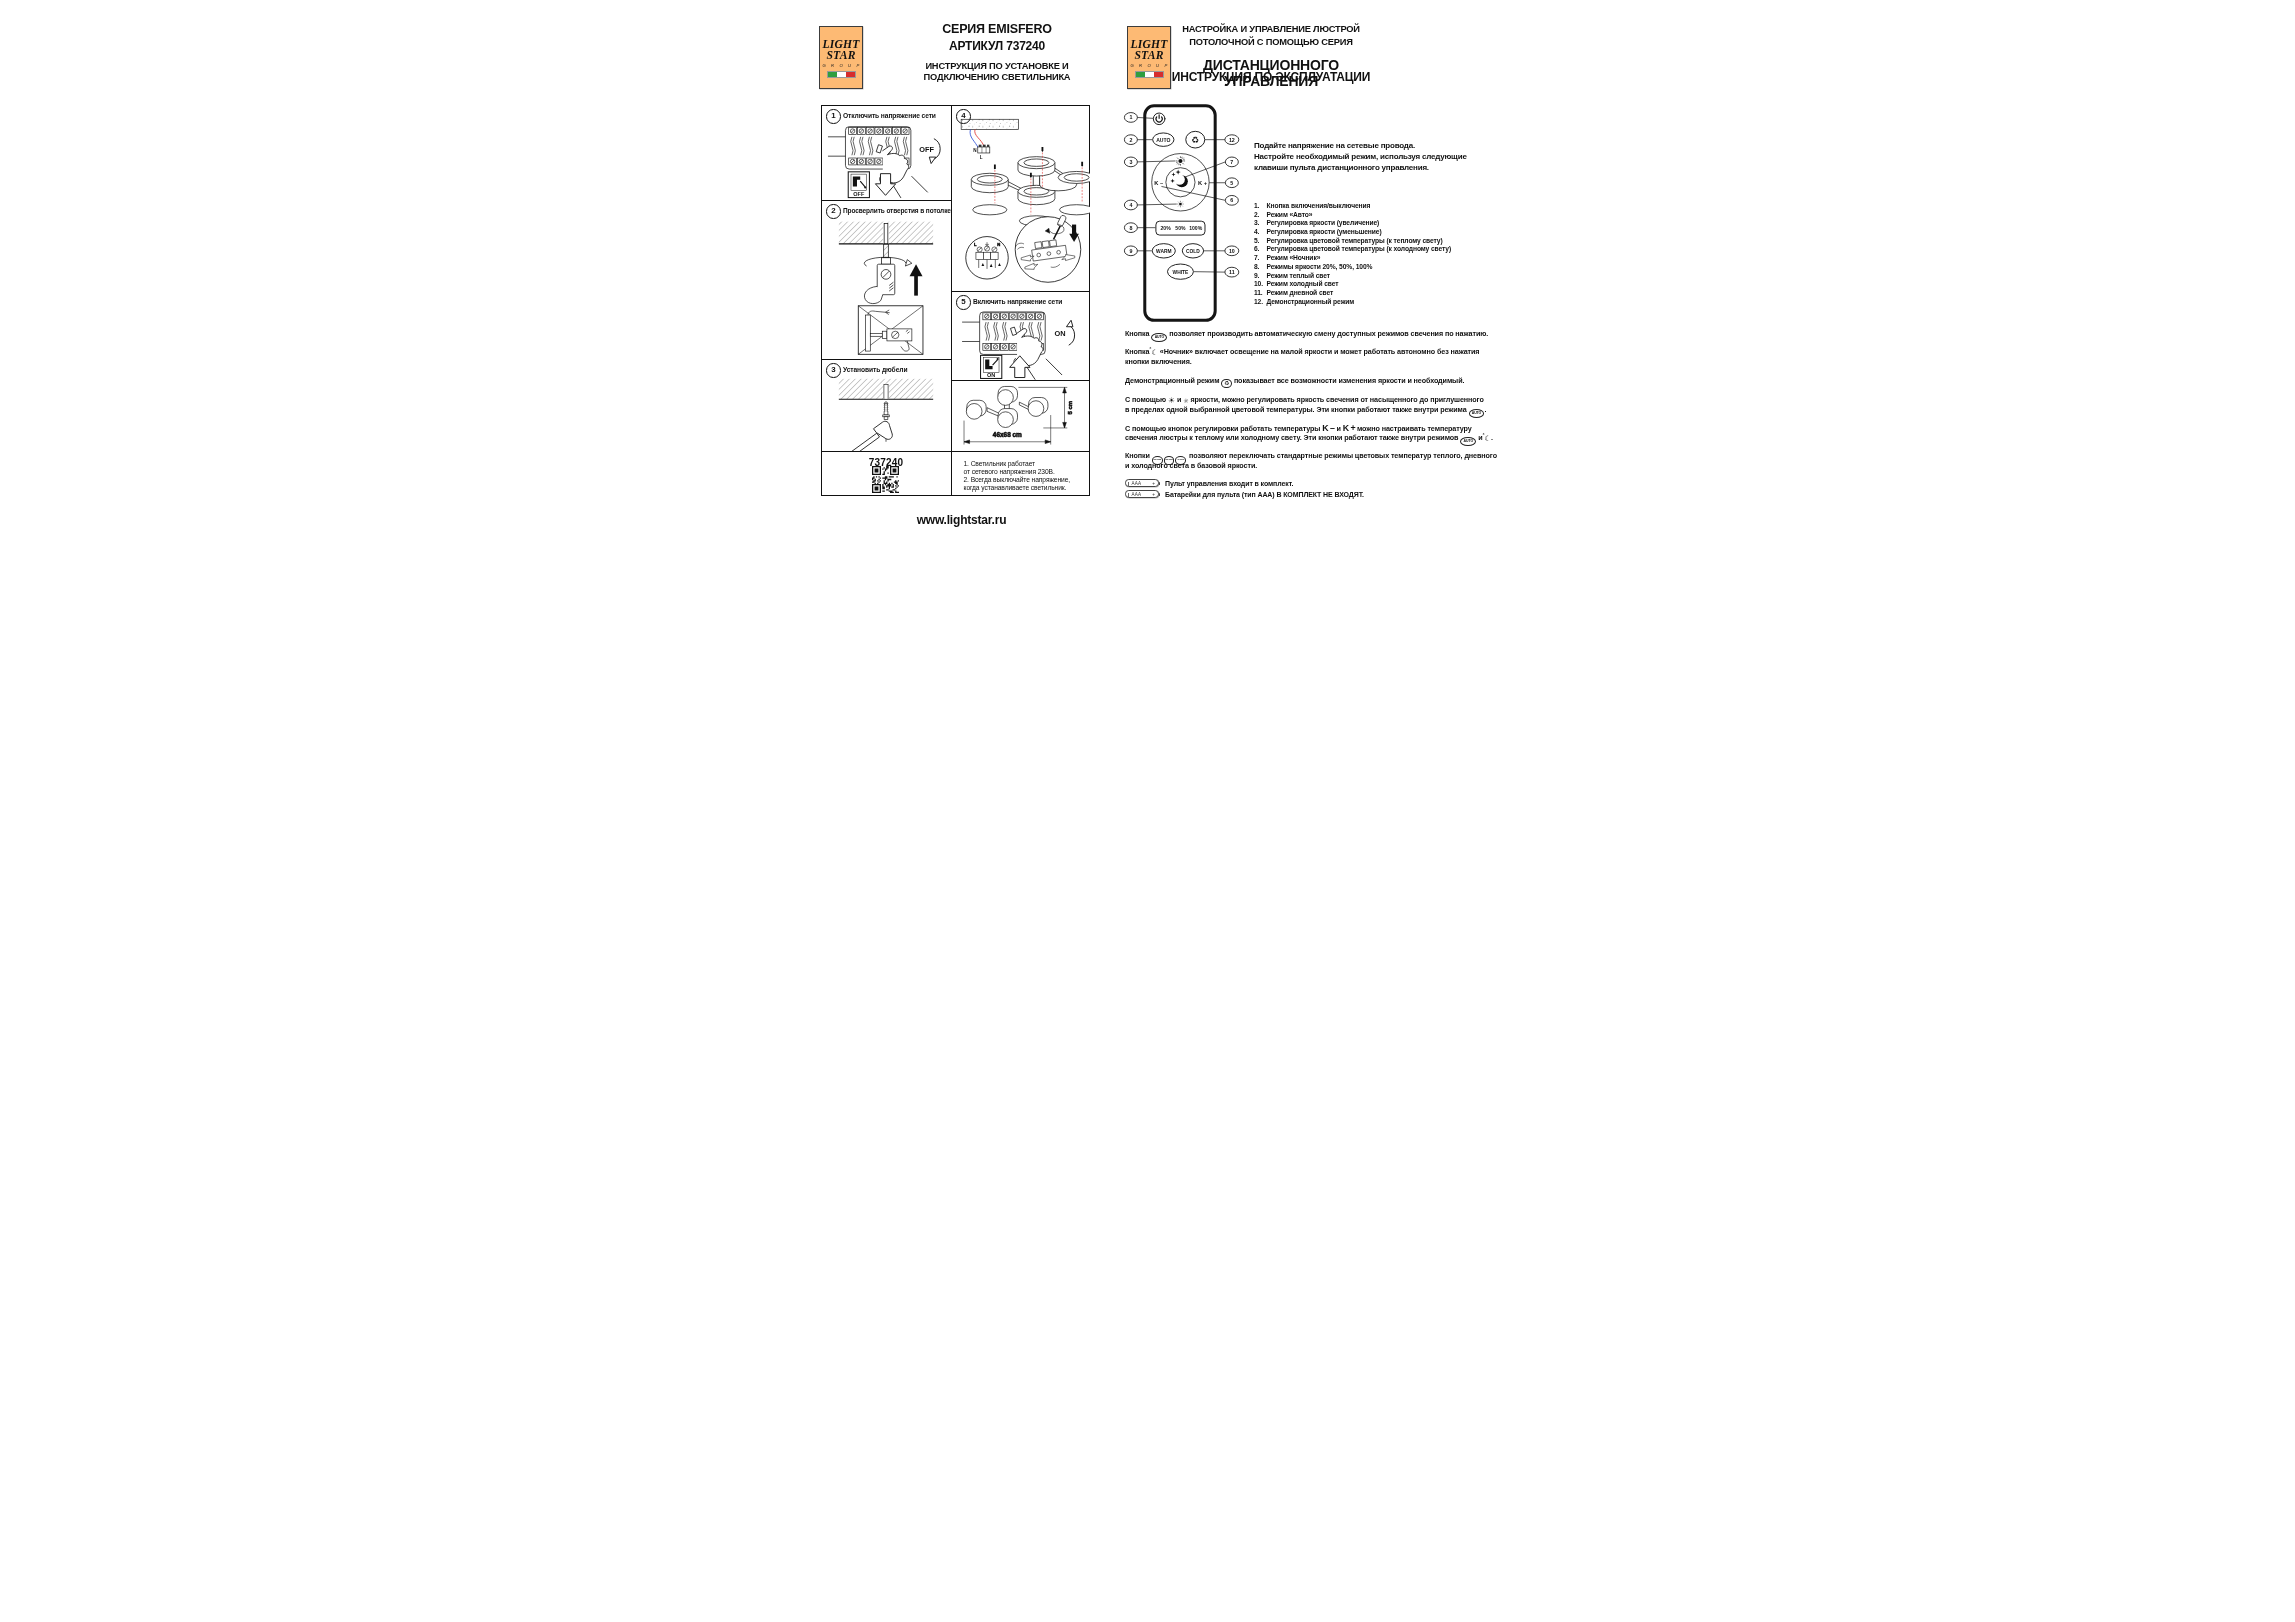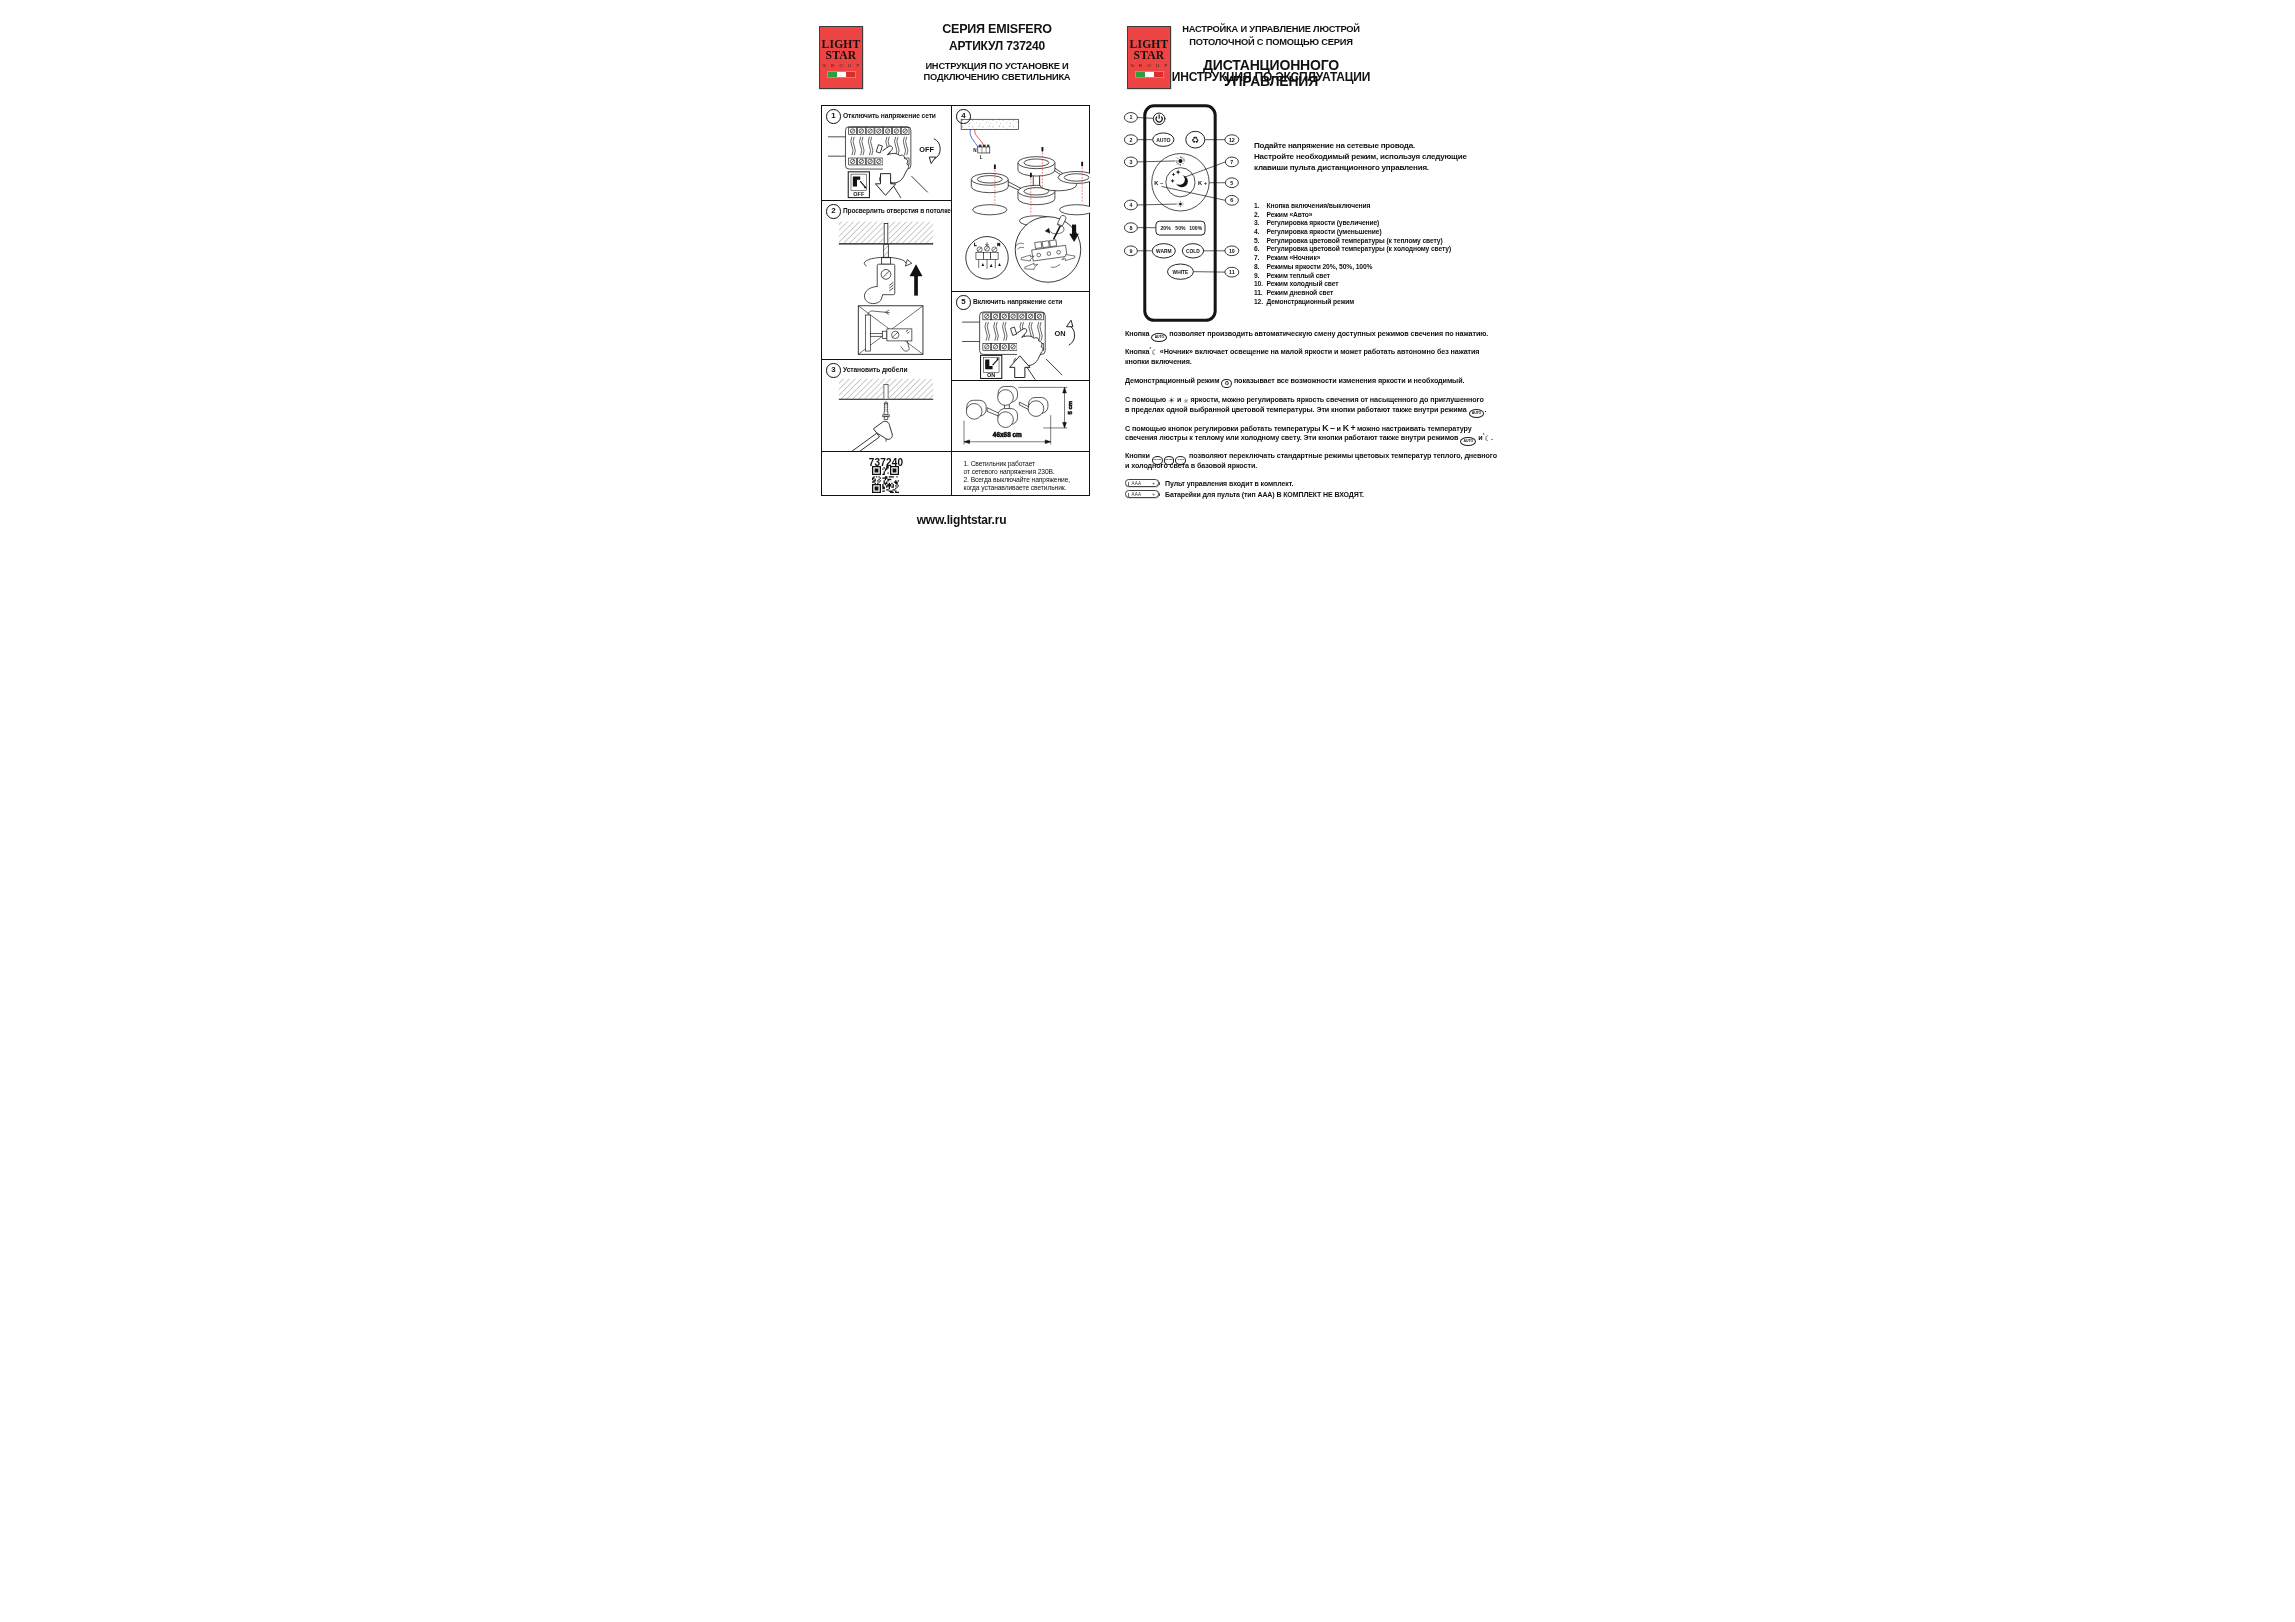--- a/index.html
+++ b/index.html
@@ -2,21 +2,21 @@
 <html style="font-size:7.4px"><head>
 <meta charset="utf-8">
 <style>
   html,body{margin:0;padding:0;background:#ffffff;}
   body{font-family:"Liberation Sans",sans-serif;color:#111;}
   .sheet{position:relative;width:765px;height:541px;background:#fff;margin:0 auto;overflow:hidden;}
   .abs{position:absolute;}
   .b{font-weight:bold;}
   .ctr{text-align:center;}
   
-  .logo-box{position:absolute;width:42px;height:61px;border:0.7px solid #3c3c3c;box-shadow:0.5px 0.5px 0 #bbb;background:#ef4444;}
+  .logo-box{position:absolute;width:42px;height:61px;border:0.7px solid #3c3c3c;box-shadow:0.5px 0.5px 0 #bbb;background:#fdba74;font-style:italic;}
   .logo-light,.logo-star{font-family:"Liberation Serif",serif;font-weight:bold;font-size:11.6px;line-height:0.88;text-align:center;letter-spacing:0.2px;margin-top:0.9px;}
   .logo-inner{padding-top:12px;}
   .logo-group{font-size:4.2px;letter-spacing:2.1px;text-align:center;margin:1.9px 0 0 1.9px;color:#222;}
   .logo-flag{width:27px;height:4.6px;margin:3.2px auto 0;border:0.5px solid #999;display:flex;}
   .logo-flag span{flex:1;}
   .fg{background:#2f9e3f;} .fw{background:#fff;} .fr{background:#d62d2d;}
   
   .h-big{font-weight:bold;letter-spacing:-0.2px;}
   
   .tbl{position:absolute;left:56px;top:105px;width:269px;height:391px;border:0.8px solid #111;box-sizing:border-box;}

